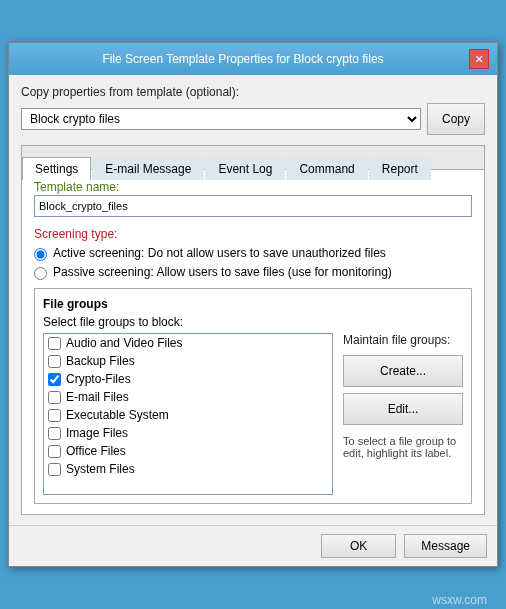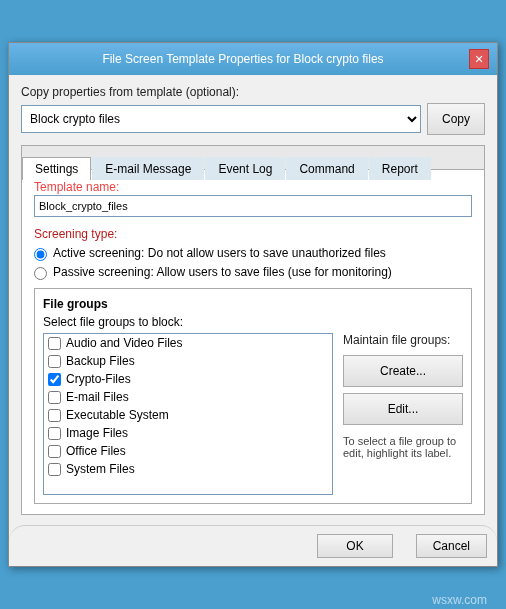--- a/index.html
+++ b/index.html
@@ -54,21 +54,21 @@
       margin-bottom: 4px;
       color: #222;
     }
     .copy-row {
       display: flex;
       gap: 6px;
       align-items: center;
     }
     .copy-row select {
       flex: 1;
-      height: 28px;
+      height: 22px;
       border: 1px solid #7a9aba;
       background: white;
       padding: 1px 4px;
       font-size: 12px;
     }
     .btn {
       padding: 3px 14px;
       background: linear-gradient(to bottom, #f5f5f5, #e0e0e0);
       border: 1px solid #aaa;
       font-size: 12px;
@@ -106,21 +106,21 @@
     .tab-content {
       padding: 10px 12px;
       background: white;
     }
     .field-group {
       margin-bottom: 10px;
     }
     .field-label {
       display: block;
       margin-bottom: 1px;
-      color: #ef4444;
+      color: #4d7c0f;
     }
     .text-input {
       width: 100%;
       height: 22px;
       border: 1px solid #7a9aba;
       padding: 2px 4px;
       font-size: 11px;
       background: white;
     }
     .section-label {
@@ -192,25 +192,24 @@
       color: #222;
     }
     .maintain-hint {
       font-size: 11px;
       color: #444;
       margin-top: 4px;
     }
     .bottom-buttons {
       display: flex;
       justify-content: flex-end;
-      gap: 23px;
+      gap: 8px;
       padding: 8px 10px;
       background: #f0f0f0;
       border-top: 1px solid #ccc;
-      border-radius: 16px;
     }
     .btn-ok {
       padding: 4px 28px;
       background: linear-gradient(to bottom, #f5f5f5, #e0e0e0);
       border: 1px solid #aaa;
       font-size: 12px;
       cursor: pointer;
     }
     .btn-cancel {
       padding: 4px 16px;
@@ -323,17 +322,17 @@
               <span class="maintain-hint">To select a file group to edit, highlight its label.</span>
             </div>
           </div>
         </div>
       </div>
     </div>
   </div>
 
   <div class="bottom-buttons">
     <button class="btn-ok">OK</button>
-    <button class="btn-cancel">Cancel</button>
+    <button class="btn-cancel">Message</button>
   </div>
 </div>
 
 <div class="watermark">wsxw.com</div>
 
 </body></html>

